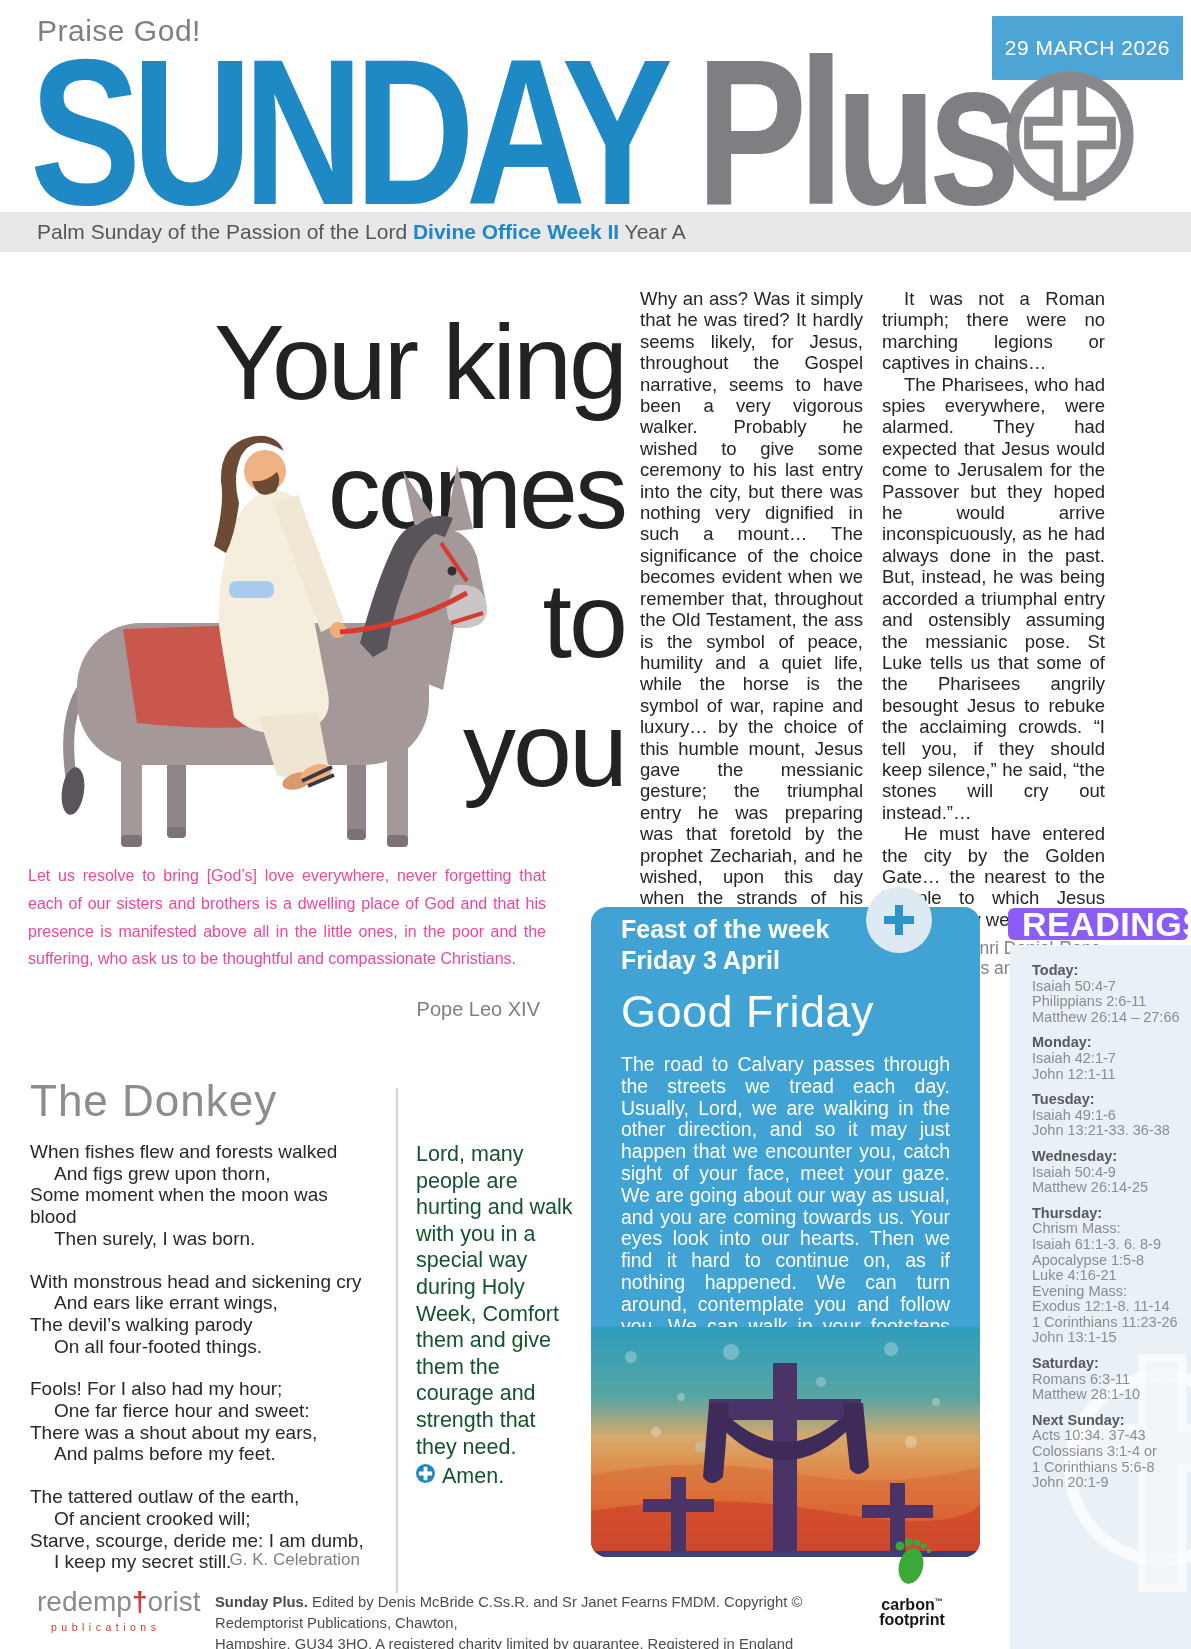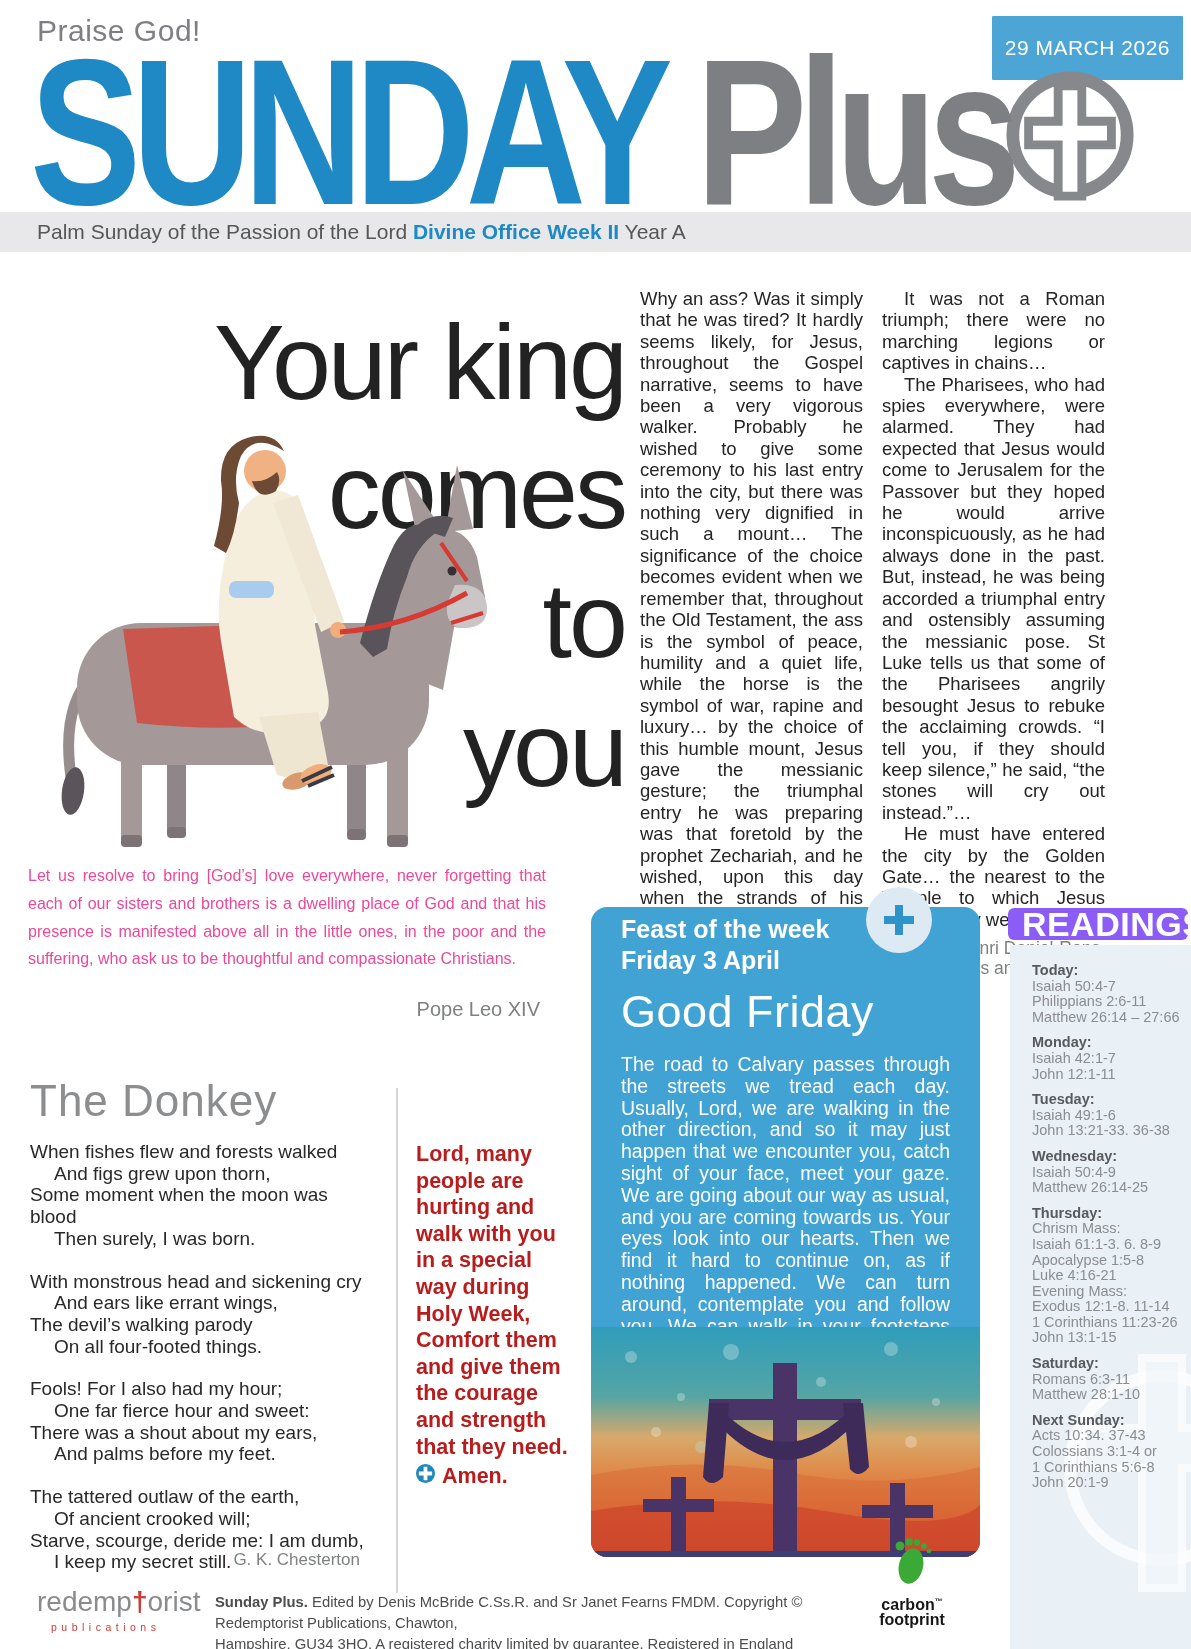--- a/index.html
+++ b/index.html
@@ -43,22 +43,22 @@
   
   .poem-title { position:absolute; left:30px; top:1076px; font-size:44px; color:#8c8d8f; letter-spacing:1px; }
   .poem { position:absolute; left:30px; top:1133px; width:345px; font-size:19px; line-height:21.7px; color:#2a2829;margin-top:8px; }
   .poem .stanza { margin-bottom:21px; }
   .poem .ind { padding-left:24px; }
   .poem-attrib { position:absolute; left:60px; top:1550px; width:300px; text-align:right; color:#7f8082; font-size:17px; }
 
   .divider { position:absolute; left:396px; top:1088px; width:1.5px; height:505px; background:#d4d5d7; }
 
   
-  .prayer { position:absolute; left:416px; top:1141px; width:162px; color:#b91c1c;
-            font-size:21.5px; line-height:26.6px;font-weight:bold; }
+  .prayer { position:absolute; left:416px; top:1141px; width:162px; color:#14532d;
+            font-size:21.5px; line-height:26.6px; }
   .amen-row { margin-top:3px; display:flex; align-items:center; gap:7px; }
 
   
   .feast { position:absolute; left:591px; top:907px; width:389px; height:650px; background:#41a3d3;
            border-radius:16px; color:#fff; }
   .feast-badge { position:absolute; right:48px; top:-20px; width:66px; height:66px; border-radius:50%;
                  background:#dde9f3; display:flex; align-items:center; justify-content:center; }
   .feast-kicker { padding:7px 30px 0 30px; font-size:25px; font-weight:700; line-height:31px; }
   .feast-title { padding:10px 30px 0 30px; font-size:45px; font-weight:300; letter-spacing:.5px; }
   .feast-body { padding:16px 30px 0 30px; font-size:19.5px; line-height:21.8px; text-align:justify; }
@@ -209,21 +209,21 @@
       <div>There was a shout about my ears,</div>
       <div class="ind">And palms before my feet.</div>
     </div>
     <div class="stanza">
       <div>The tattered outlaw of the earth,</div>
       <div class="ind">Of ancient crooked will;</div>
       <div>Starve, scourge, deride me: I am dumb,</div>
       <div class="ind">I keep my secret still.</div>
     </div>
   </div>
-  <div class="poem-attrib">G. K. Chesterton</div>
+  <div class="poem-attrib">G. K. Celebration</div>
 
   <div class="divider"></div>
 
   <div class="prayer">
     <span>Lord, many people are hurting and walk with you in a special way during Holy Week, Comfort them and give them the courage and strength that they need.</span>
     <div class="amen-row">
       <span>
         <svg width="19" height="19" viewBox="0 0 20 20">
             <circle cx="10" cy="10" r="10" fill="#2187ba"></circle>
             <path d="M8,3 h4 v5 h5 v4 h-5 v5 h-4 v-5 h-5 v-4 h5 Z" fill="#ffffff"></path>

